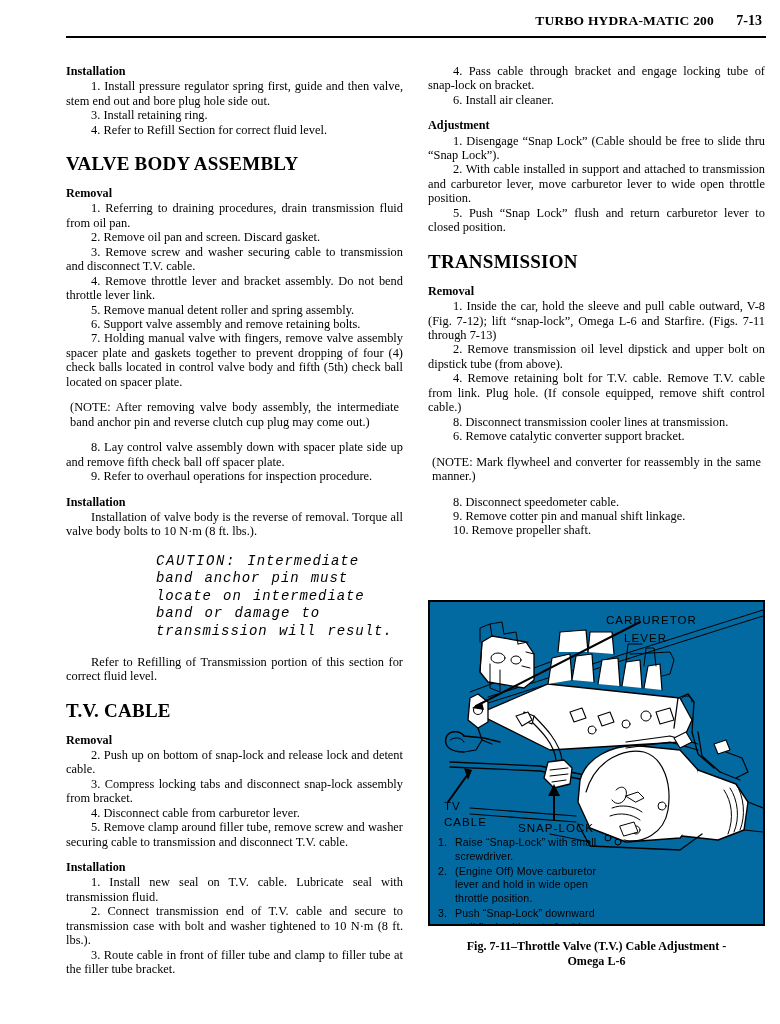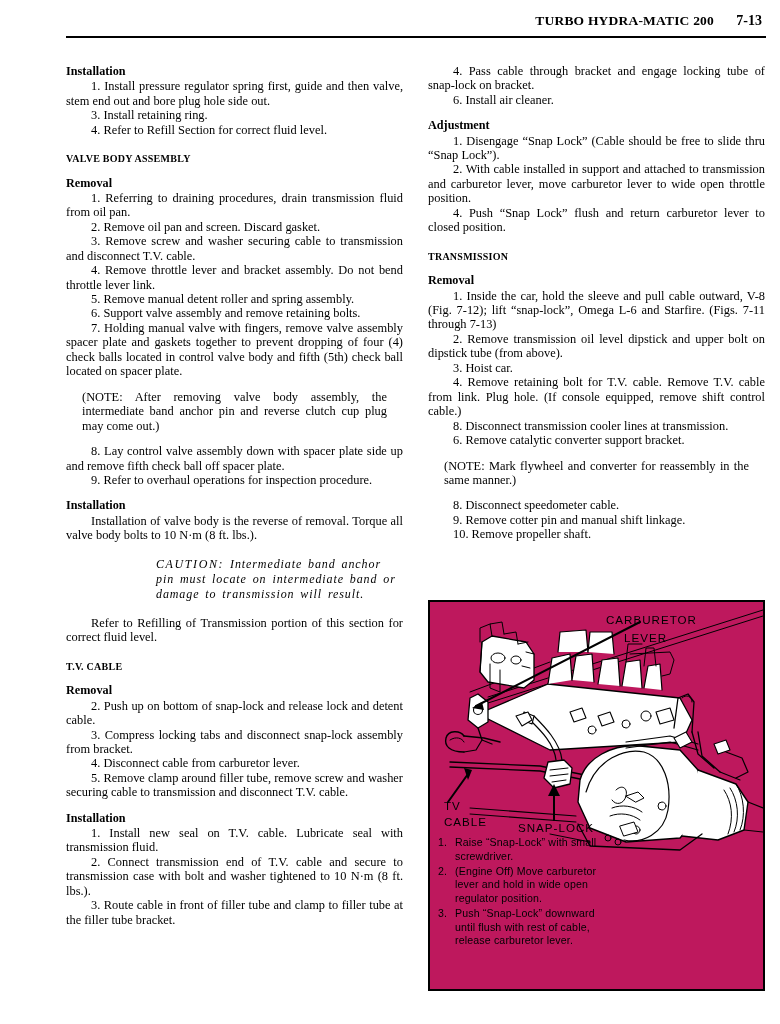--- a/index.html
+++ b/index.html
@@ -60,73 +60,73 @@
     width: 337px;
     font-size: 12.4px;
     line-height: 1.165;
     text-align: justify;
     text-justify: inter-word;
     hyphens: none;
   }
   .col-left  { left: 66px; }
   .col-right { left: 428px; }
 
-  p { margin: 16px; }
+  p { margin: 4px; }
 
   .para {
     text-indent: 25px;
     margin: 0 0 0 0;
     font-family: Liberation Serif, serif;
   }
   .para-note { text-indent: 0; margin-top: 11px; margin-bottom: 11px; }
 
   h2.sec {
     font-family: "Liberation Serif", "DejaVu Serif", serif;
     font-weight: bold;
-    font-size: 10px;
+    font-size: 19px;
     letter-spacing: 0.25px;
     margin: 16px 0 11px 0;
     text-align: left;
   }
   h3.sub {
     font-family: "Liberation Serif", "DejaVu Serif", serif;
     font-weight: bold;
     font-size: 12.2px;
     margin: 11px 0 1px 0;
     text-align: left;
   }
   h3.sub.tight { margin-top: 0; }
 
   .caution {
     margin: 14px 0 14px 0;
     padding-left: 90px;
-    font-family: Liberation Serif, serif;
+    font-family: Liberation Mono, monospace;
     font-style: italic;
-    font-size: 12px;
+    font-size: 14px;
     line-height: 1.26;
     letter-spacing: 0.9px;
     text-align: left;
     word-spacing: 2px;
   }
   .caution .kw { letter-spacing: 1.6px; }
 
   
   .figure {
     position: absolute;
     left: 428px;
     top: 600px;
     width: 337px;
   }
   .figbox {
     position: relative;
     border: 2px solid #000;
     width: 337px;
-    height: 391px;
+    height: 326px;
     box-sizing: border-box;
-    background: #be185d;
+    background: #0369a1;
     overflow: hidden;
   }
   .figbox svg { display: block; }
   .fig-art {
     position: absolute;
     left: 0; top: 0;
     width: 333px;
     height: 250px;
   }
   .fig-steps {
@@ -222,28 +222,27 @@
   </div>
 
   <div class="col col-right">
 
     <p class="para">4. Pass cable through bracket and engage locking tube of snap-lock on bracket.</p>
     <p class="para">6. Install air cleaner.</p>
 
     <h3 class="sub">Adjustment</h3>
     <p class="para">1. Disengage “Snap Lock” (Cable should be free to slide thru “Snap Lock”).</p>
     <p class="para">2. With cable installed in support and attached to transmission and carburetor lever, move carburetor lever to wide open throttle position.</p>
-    <p class="para">4. Push “Snap Lock” flush and return carburetor lever to closed position.</p>
+    <p class="para">5. Push “Snap Lock” flush and return carburetor lever to closed position.</p>
 
     <h2 class="sec">TRANSMISSION</h2>
 
     <h3 class="sub">Removal</h3>
     <p class="para">1. Inside the car, hold the sleeve and pull cable outward, V-8 (Fig. 7-12); lift “snap-lock”, Omega L-6 and Starfire. (Figs. 7-11 through 7-13)</p>
     <p class="para">2. Remove transmission oil level dipstick and upper bolt on dipstick tube (from above).</p>
-    <p class="para">3. Hoist car.</p>
     <p class="para">4. Remove retaining bolt for T.V. cable. Remove T.V. cable from link. Plug hole. (If console equipped, remove shift control cable.)</p>
     <p class="para">8. Disconnect transmission cooler lines at transmission.</p>
     <p class="para">6. Remove catalytic converter support bracket.</p>
 
     <p class="para-note">(NOTE: Mark flywheel and converter for reassembly in the same manner.)</p>
 
     <p class="para">8. Disconnect speedometer cable.</p>
     <p class="para">9. Remove cotter pin and manual shift linkage.</p>
     <p class="para">10. Remove propeller shaft.</p>
   </div>
@@ -368,24 +367,28 @@
         <text class="lbl" x="88" y="230">SNAP-LOCK</text>
       </svg>
 
       <div class="fig-steps">
         <div class="fig-step">
           <div class="fig-step-num">1.</div>
           <div class="fig-step-txt">Raise “Snap-Lock” with small screwdriver.</div>
         </div>
         <div class="fig-step">
           <div class="fig-step-num">2.</div>
-          <div class="fig-step-txt">(Engine Off) Move carburetor lever and hold in wide open regulator position.</div>
+          <div class="fig-step-txt">(Engine Off) Move carburetor lever and hold in wide open throttle position.</div>
         </div>
         <div class="fig-step">
           <div class="fig-step-num">3.</div>
           <div class="fig-step-txt">Push “Snap-Lock” downward until flush with rest of cable, release carburetor lever.</div>
         </div>
       </div>
     </div>
 
+    <div class="figcap">
+      <div>Fig. 7-11–Throttle Valve (T.V.) Cable Adjustment -</div>
+      <div>Omega L-6</div>
+    </div>
   </div>
 
 </div>
 
 </body></html>

